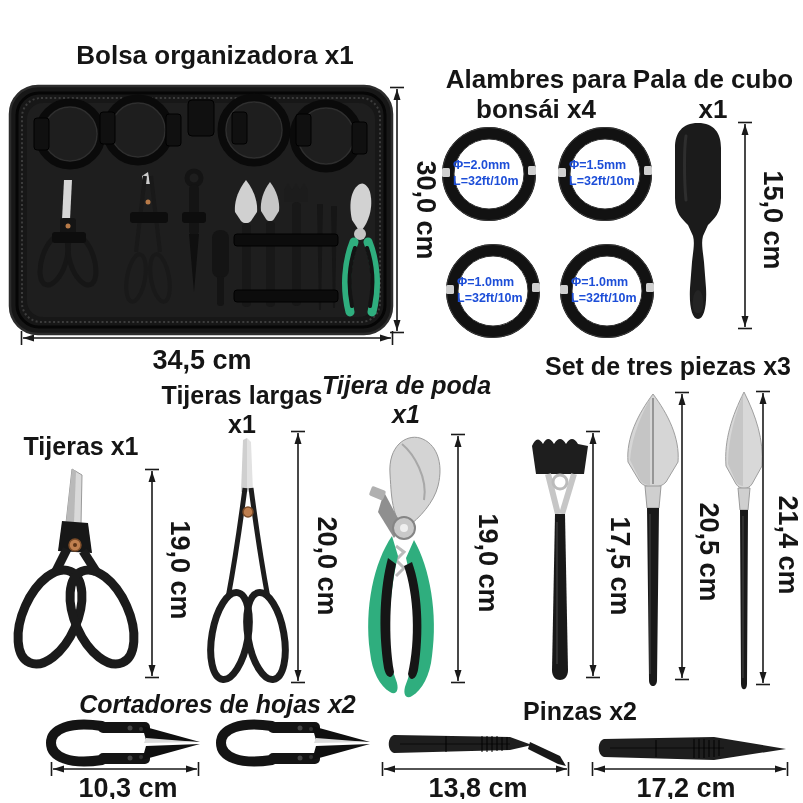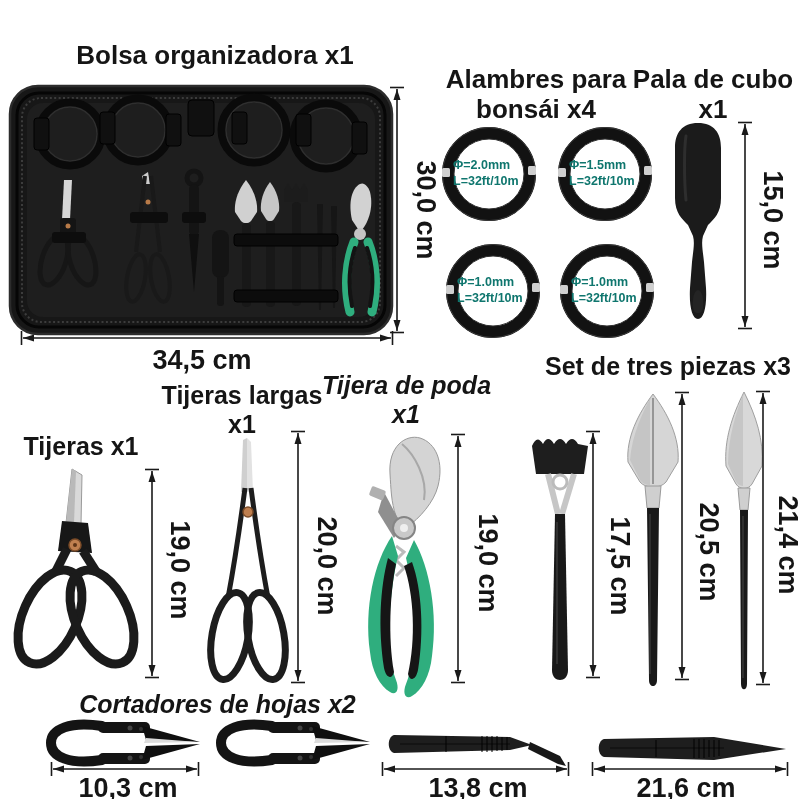--- a/index.html
+++ b/index.html
@@ -7,21 +7,21 @@
         font-family:"Liberation Sans","DejaVu Sans",sans-serif;color:#111;}
   .abs{position:absolute;}
   .t{font-weight:700;color:#151515;text-align:center;line-height:1.16;white-space:nowrap;}
   .t26{font-size:26px;} .t25{font-size:25px;}
   .dl{font-weight:700;color:#151515;font-size:27px;text-align:center;white-space:nowrap;
       width:140px;height:30px;line-height:30px;}
   .rot{transform:rotate(90deg);}
   .dm{stroke:#1a1a1a;stroke-width:1.6;}
   .coil{width:96px;height:96px;}
   .coil-label{position:absolute;inset:0;display:flex;flex-direction:column;justify-content:center;
-      padding-left:12px;font-size:12.5px;font-weight:700;line-height:1.25;color:#0f766e;}
+      padding-left:12px;font-size:12.5px;font-weight:700;line-height:1.25;color:#1d4ed8;}
 </style>
 </head>
 <body>
 
 <div class="page">
 
   <div class="abs t t26" style="left:40px;top:40px;width:350px;">Bolsa organizadora x1</div>
 
   <div class="abs t t26" style="left:430px;top:64px;width:212px;">
     <div>Alambres para</div>
@@ -42,20 +42,21 @@
 
   <div class="abs t t25" style="left:322px;top:371px;width:168px;font-style:italic;">
     <div>Tijera de poda</div>
     <div>x1</div>
   </div>
 
   <div class="abs t t25" style="left:540px;top:352px;width:256px;">Set de tres piezas x3</div>
 
   <div class="abs t t25" style="left:65px;top:690px;width:305px;font-style:italic;">Cortadores de hojas x2</div>
 
+  <div class="abs t t25" style="left:490px;top:697px;width:180px;">Pinzas x2</div>
 
   <svg class="abs" style="left:8px;top:84px" width="386" height="252" viewBox="0 0 386 252">
     <rect x="2" y="2" width="382" height="248" rx="28" fill="#171717" stroke="#2c2c2c" stroke-width="2.5"></rect>
     <rect x="9" y="9" width="368" height="234" rx="22" fill="none" stroke="#060606" stroke-width="3"></rect>
     <rect x="14" y="14" width="358" height="224" rx="19" fill="none" stroke="#3c3c3c" stroke-width="2" stroke-dasharray="2 2.4"></rect>
     <rect x="19" y="19" width="348" height="214" rx="16" fill="#1e1e1e"></rect>
 
     <g fill="none" stroke="#0a0a0a" stroke-width="9">
       <circle cx="62" cy="50" r="31"></circle>
         <circle cx="130" cy="46" r="31"></circle>
@@ -414,15 +415,15 @@
   <div class="abs dl rot" style="left:356px;top:195px;">30,0 cm</div>
   <div class="abs dl rot" style="left:703px;top:205px;">15,0 cm</div>
   <div class="abs dl rot" style="left:110px;top:555px;">19,0 cm</div>
   <div class="abs dl rot" style="left:257px;top:551px;">20,0 cm</div>
   <div class="abs dl rot" style="left:418px;top:548px;">19,0 cm</div>
   <div class="abs dl rot" style="left:550px;top:551px;">17,5 cm</div>
   <div class="abs dl rot" style="left:639px;top:537px;">20,5 cm</div>
   <div class="abs dl rot" style="left:718px;top:530px;">21,4 cm</div>
   <div class="abs dl" style="left:58px;top:773px;">10,3 cm</div>
   <div class="abs dl" style="left:408px;top:773px;">13,8 cm</div>
-  <div class="abs dl" style="left:616px;top:773px;">21,6 cm</div>
+  <div class="abs dl" style="left:616px;top:773px;">17,2 cm</div>
 
 </div>
 
 </body></html>

